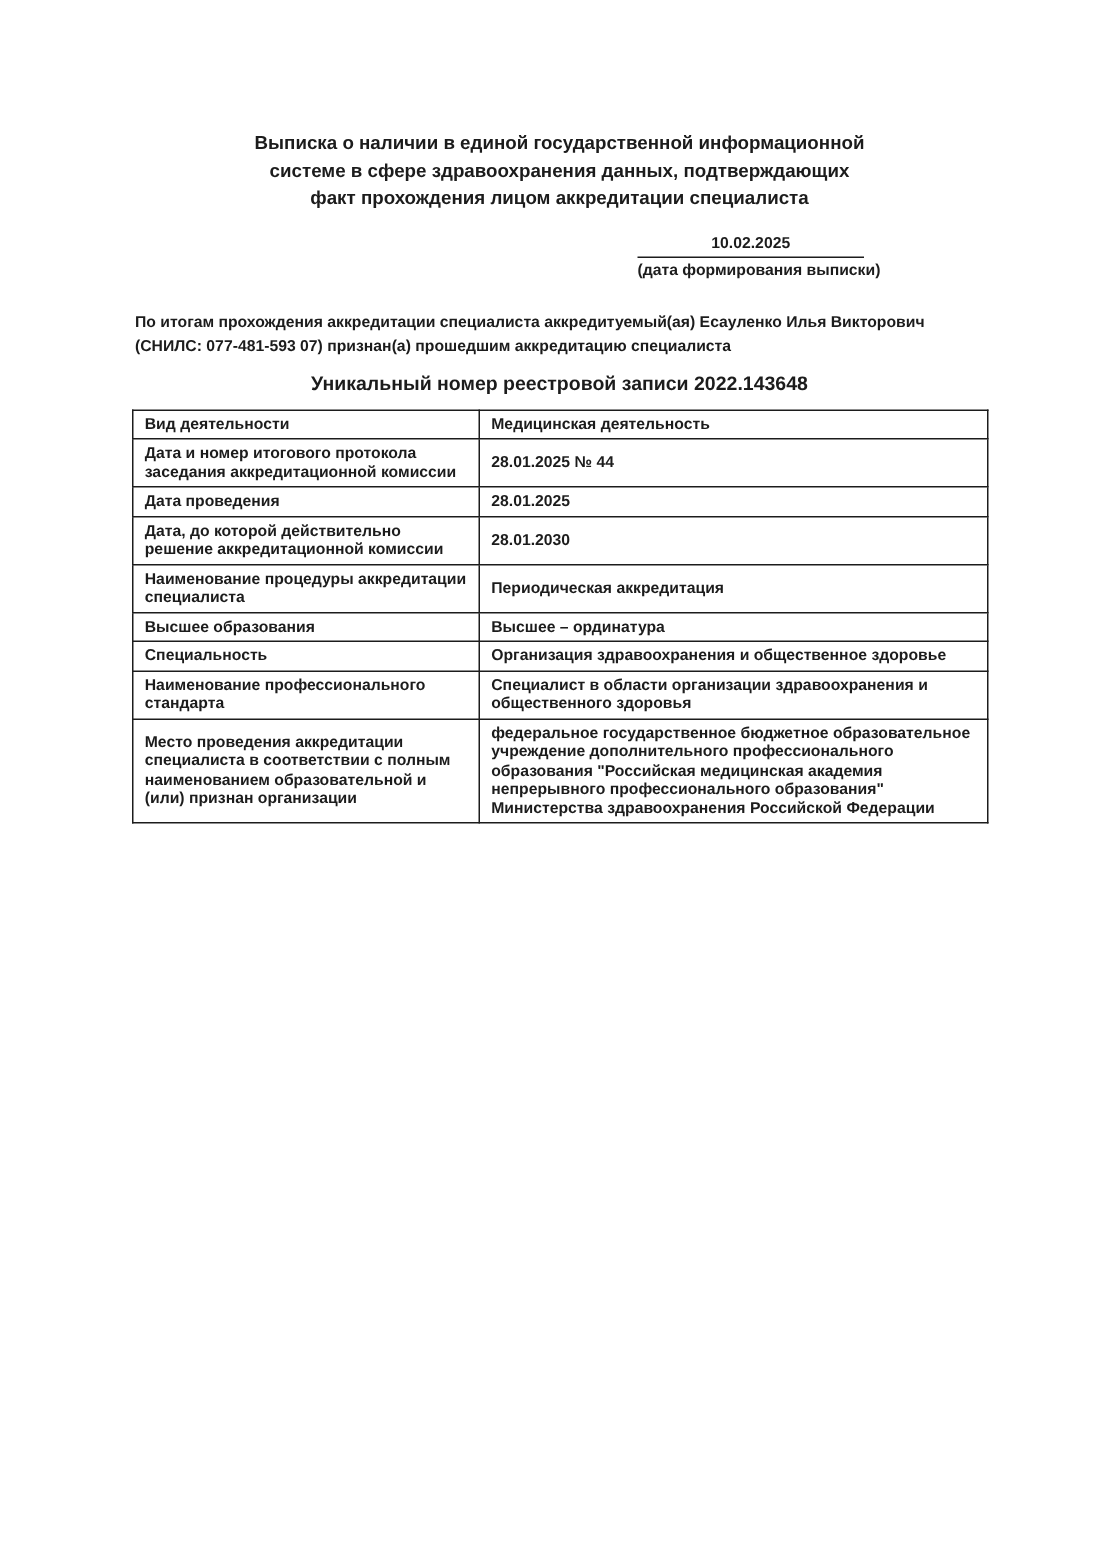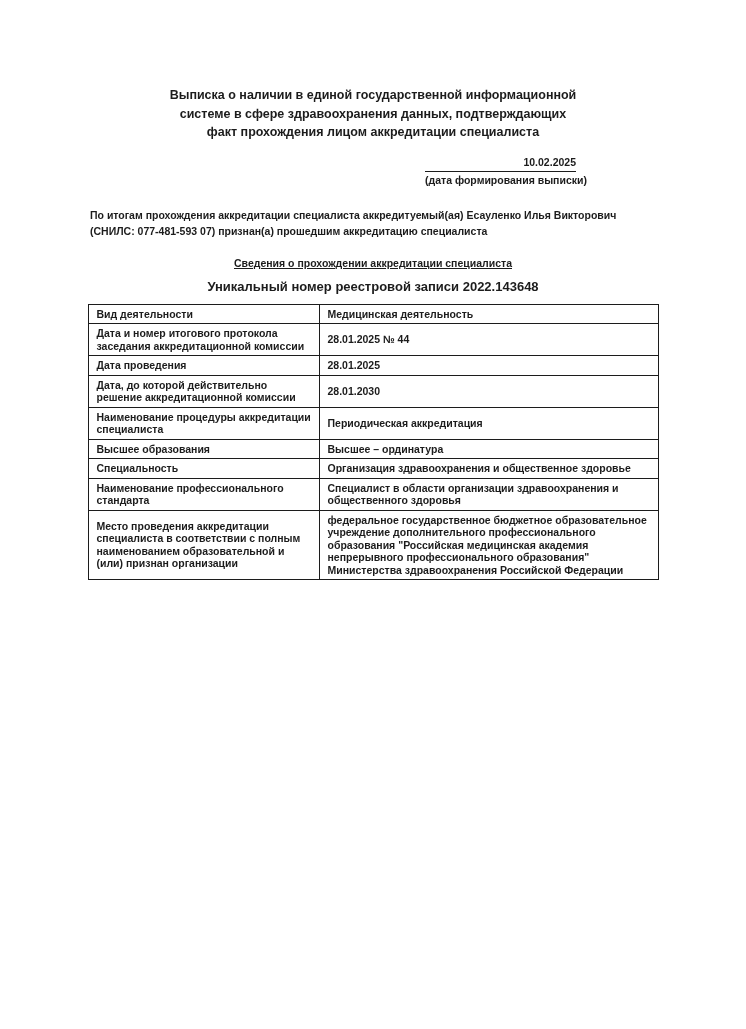--- a/index.html
+++ b/index.html
@@ -25,21 +25,21 @@
     text-align: center;
     font-size: 12.5px;
     line-height: 18.5px;
   }
   .date-block {
     width: 151px;
     margin-left: 425px;
     margin-top: 14px;
   }
   .date-value {
-    text-align: right;
+    text-align: center;
     font-size: 10.5px;
     line-height: 13px;
     padding-bottom: 2px;
     border-bottom: 1.5px solid #1c1c1c;
   }
   .date-caption {
     text-align: center;
     font-size: 10.5px;
     line-height: 14px;
     margin-top: 1px;
@@ -92,21 +92,20 @@
 
   <div class="doc-title">Выписка о наличии в единой государственной информационной системе в сфере здравоохранения данных, подтверждающих факт прохождения лицом аккредитации специалиста</div>
 
   <div class="date-block">
     <div class="date-value">10.02.2025</div>
     <div class="date-caption">(дата формирования выписки)</div>
   </div>
 
   <div class="intro">По итогам прохождения аккредитации специалиста аккредитуемый(ая) Есауленко Илья Викторович (СНИЛС: 077-481-593 07) признан(а) прошедшим аккредитацию специалиста</div>
 
-  <div class="section-heading">Сведения о прохождении аккредитации специалиста</div>
 
   <div class="record-heading">Уникальный номер реестровой записи 2022.143648</div>
 
   <table class="acc-table">
     <tbody>
       <tr>
         <td class="label-cell">Вид деятельности</td>
         <td class="value-cell">Медицинская деятельность</td>
       </tr>
       <tr>

